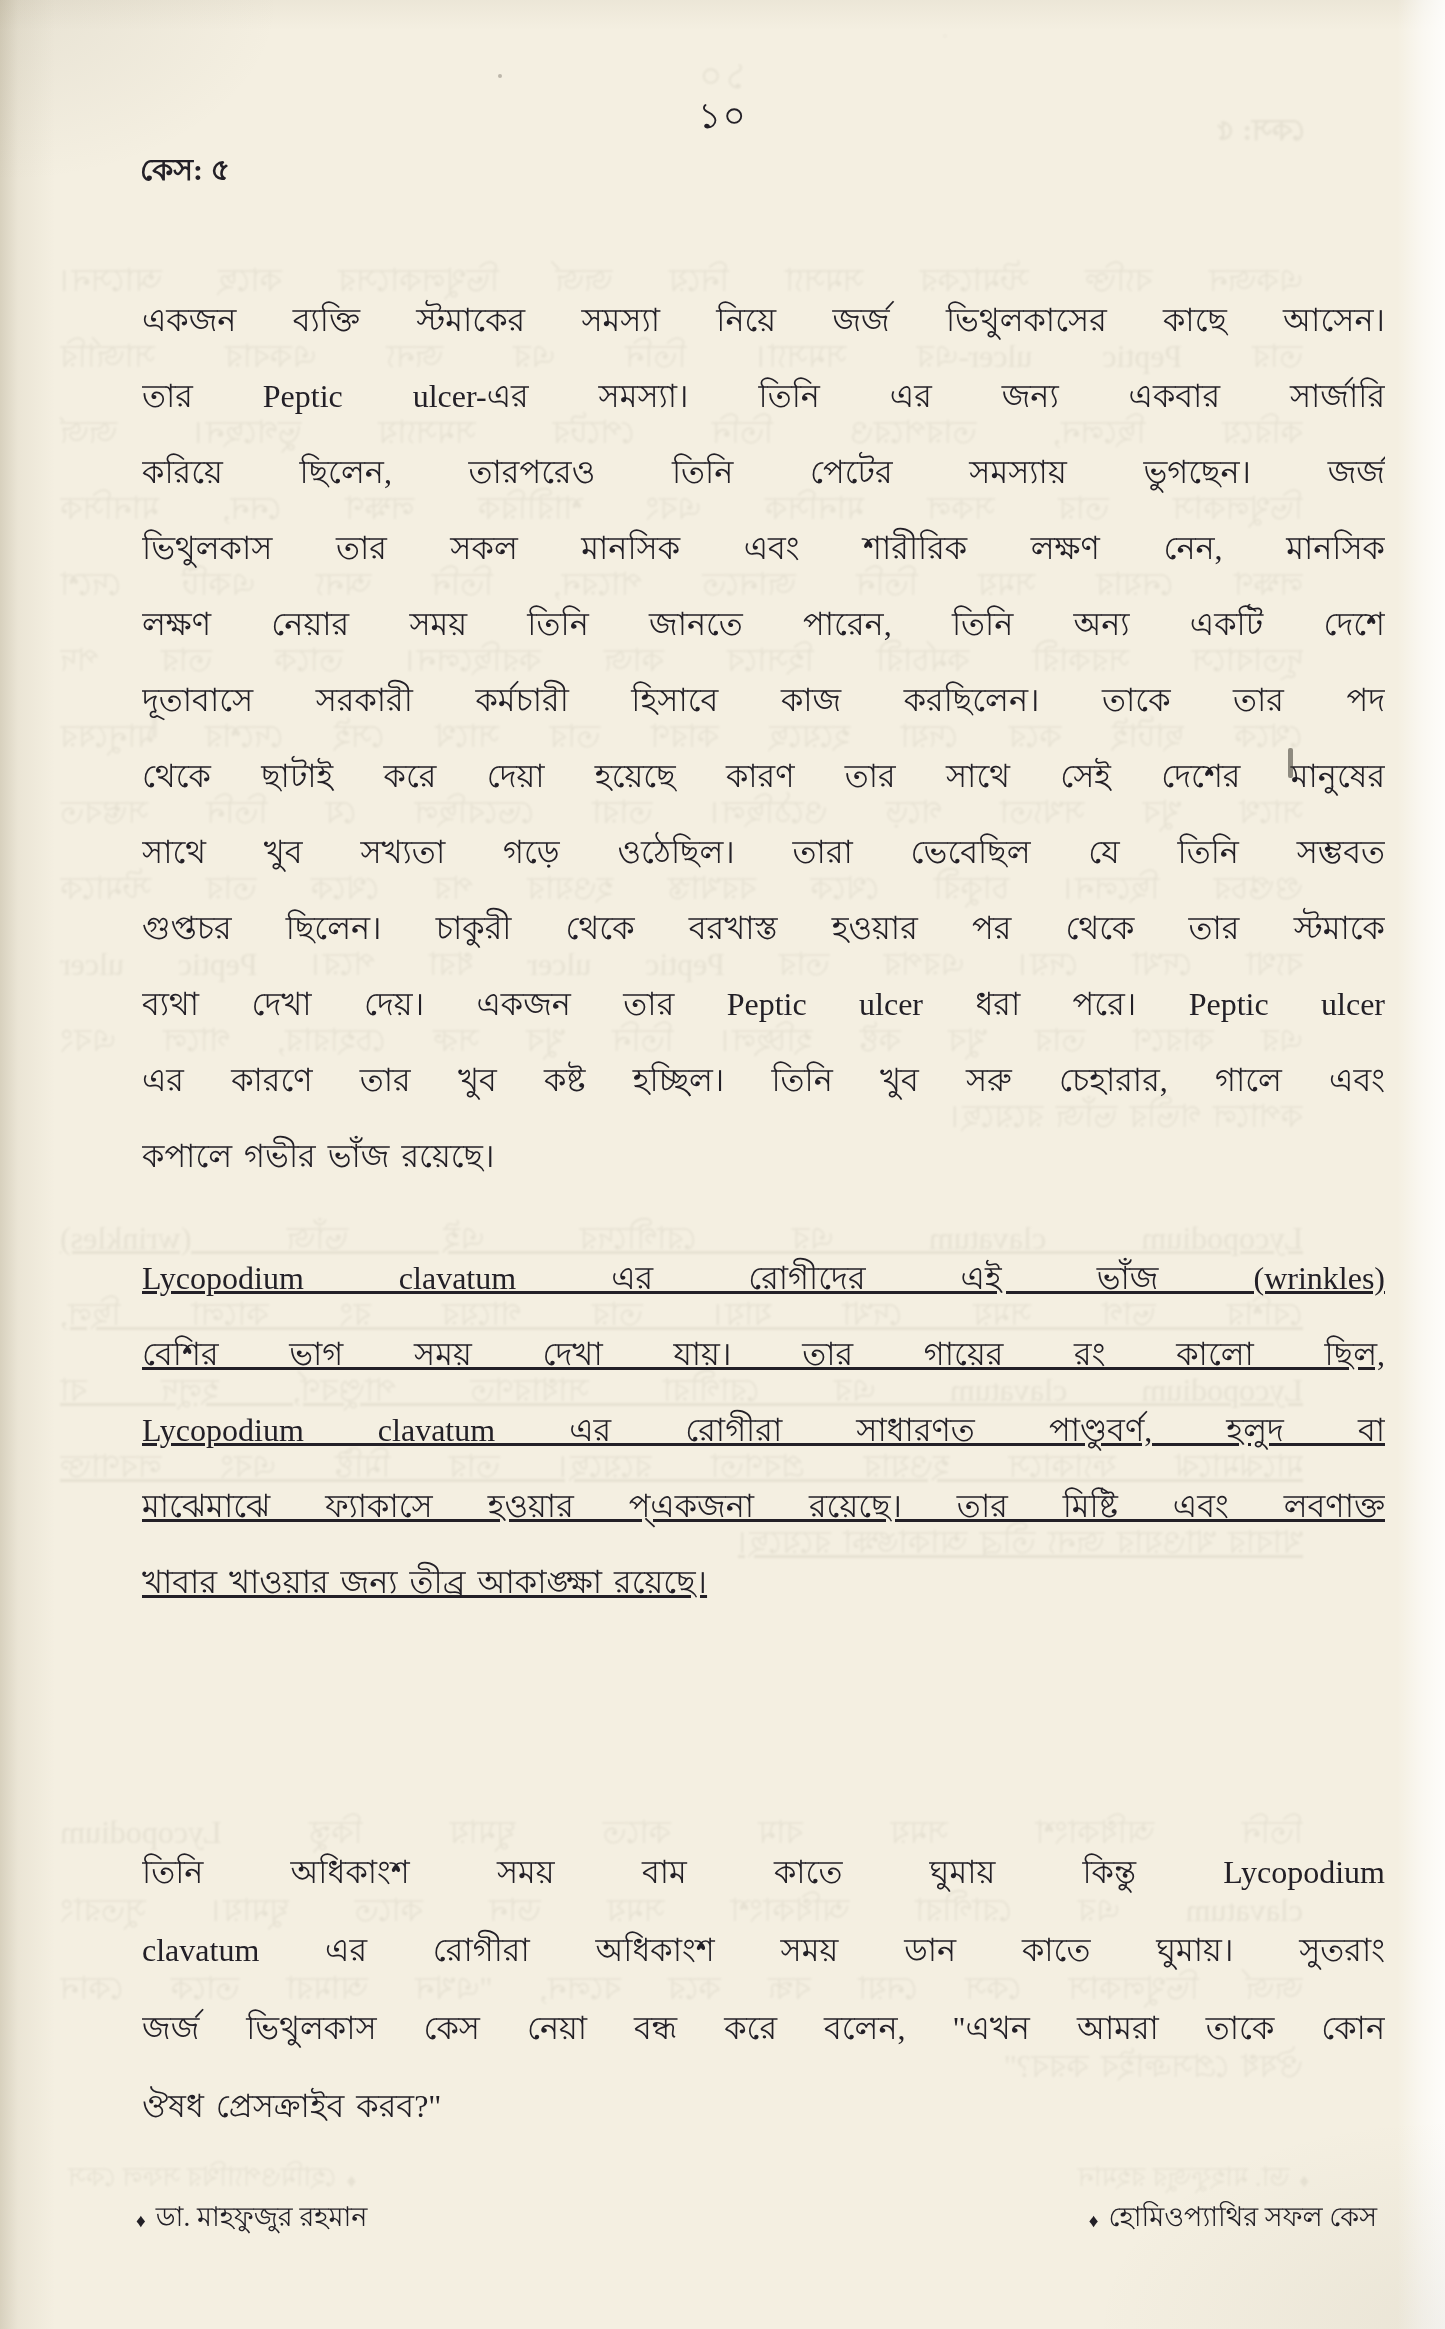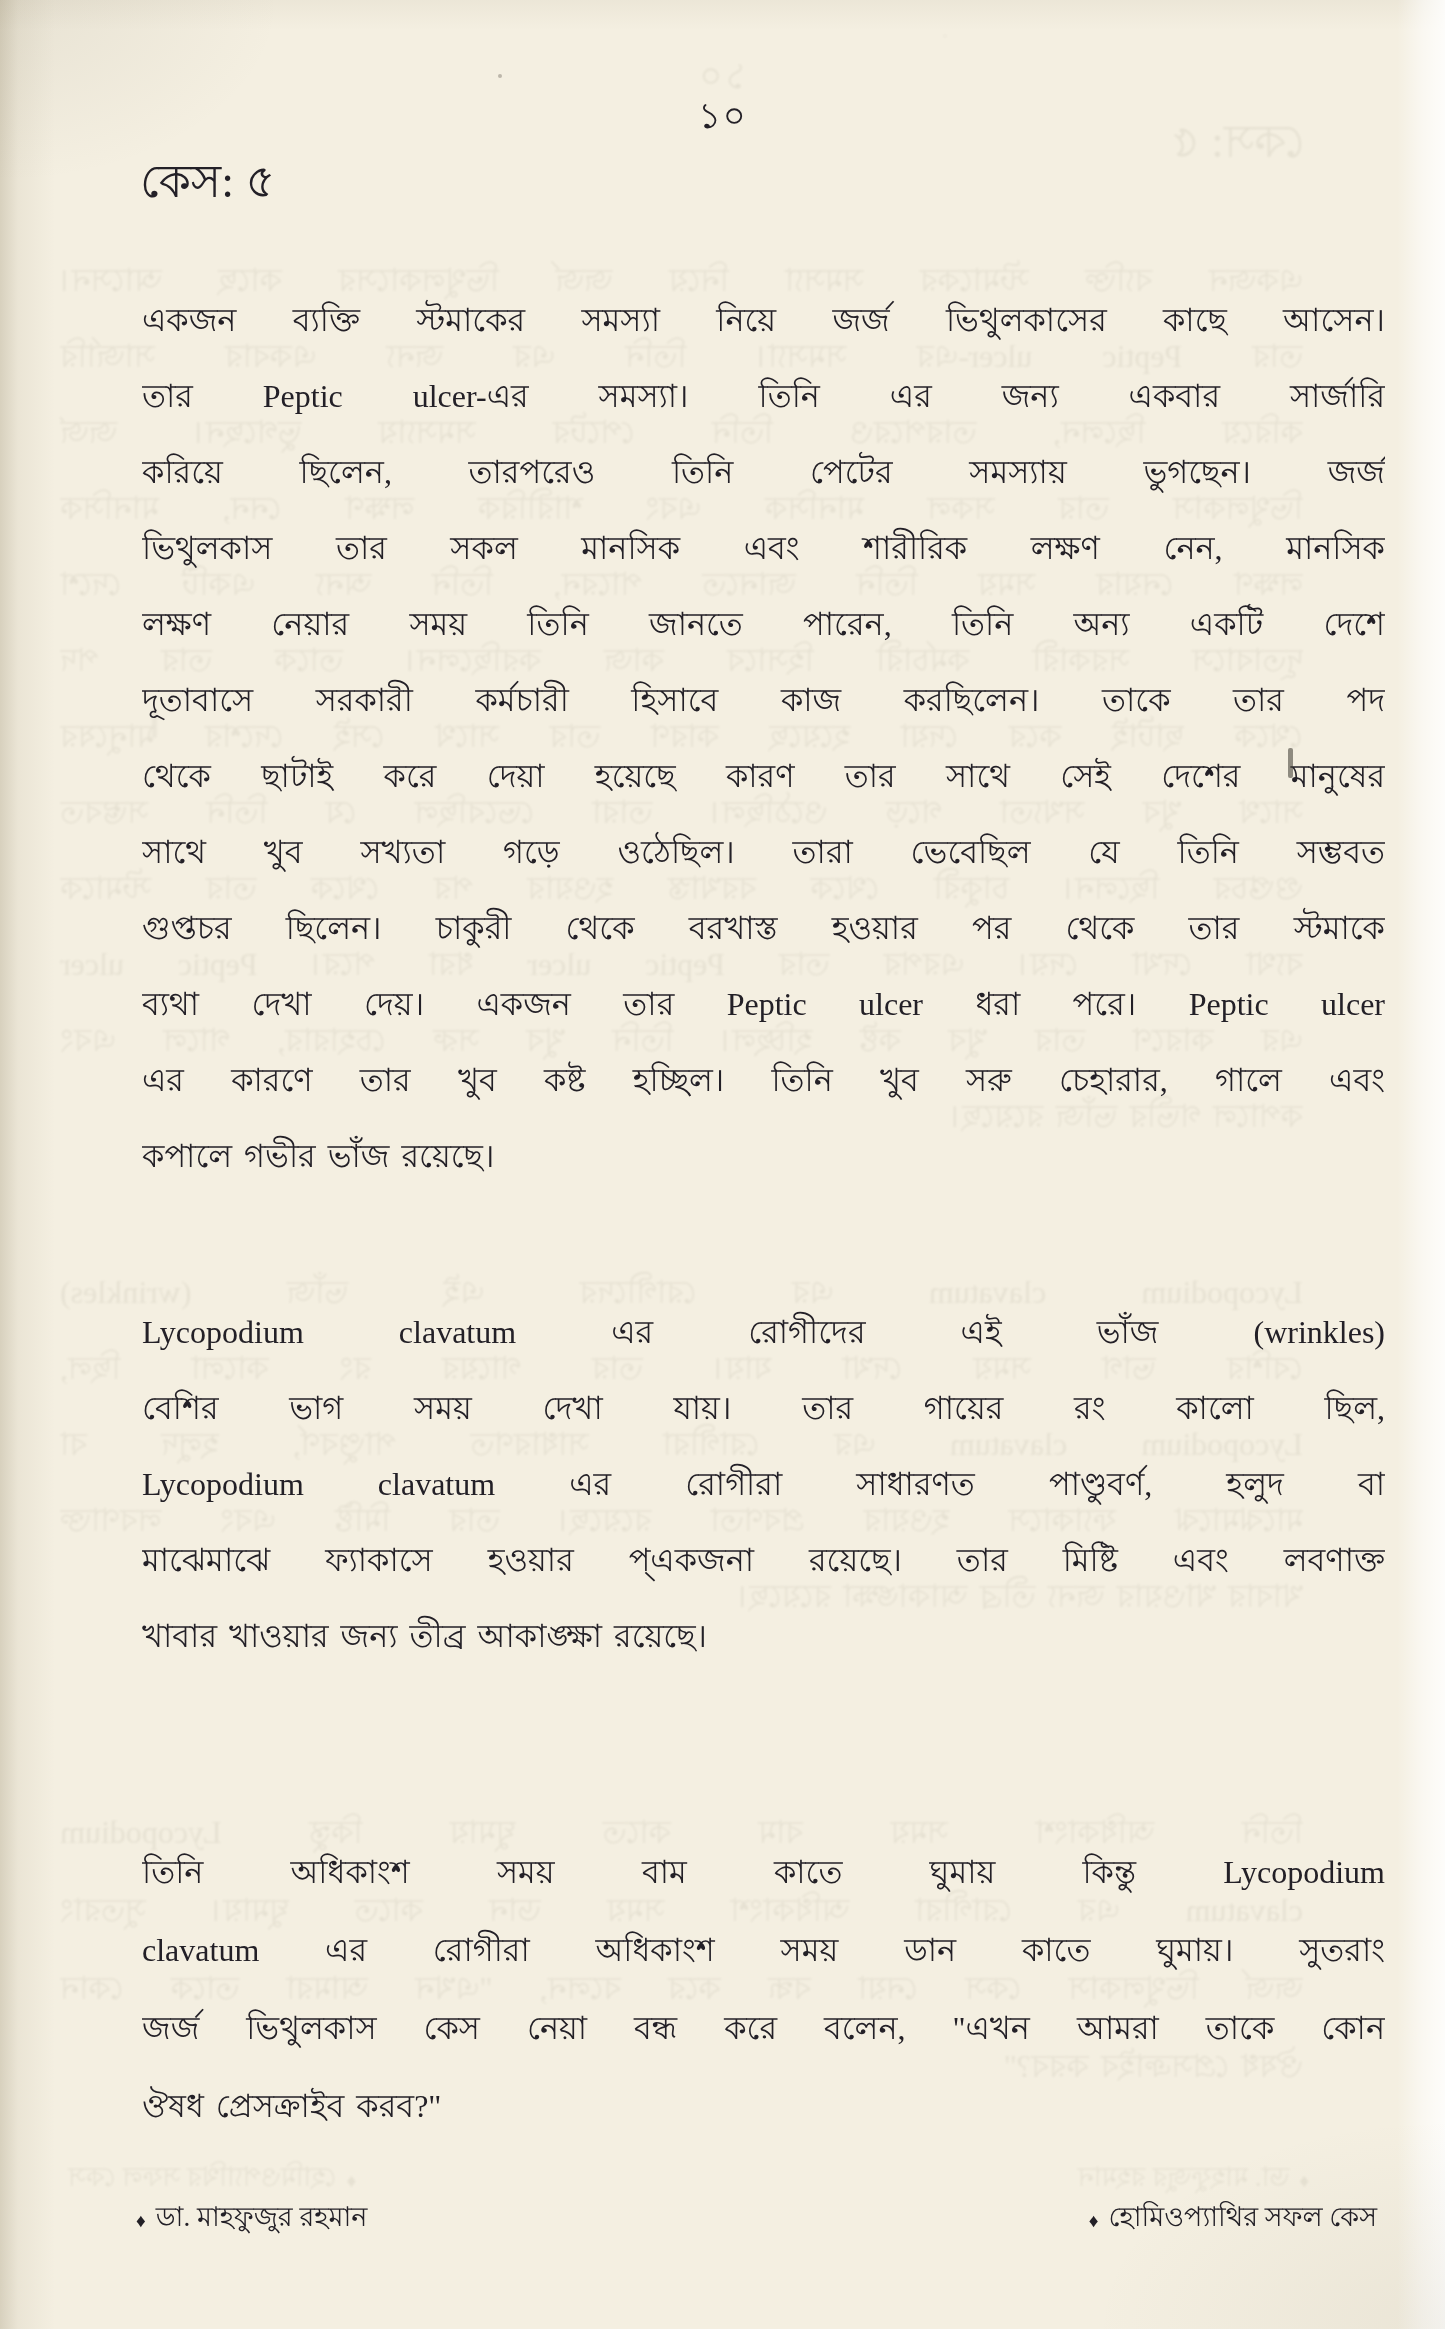--- a/index.html
+++ b/index.html
@@ -32,27 +32,27 @@
   }
   .content{ position:absolute; inset:0; }
 
   .page-number{
     position:absolute; top:88px; left:0; width:100%;
     text-align:center;
     font-size:36px; letter-spacing:1px;
   }
   .case-heading{
     position:absolute; top:146px; left:140px;
-    font-size:46px; font-weight:400;
+    font-size:30px; font-weight:700;
   }
   .para{
     position:absolute; left:142px; width:1243px;
   }
   .para-1{ top:282px; }
-  .para-2{ top:1294px; }
+  .para-2{ top:1240px;text-decoration:underline; }
   .para-3{ top:1833px; }
   .line{
     height:76px; line-height:76px;
     font-size:32px;
     overflow:hidden;
     text-align:justify;
     text-align-last:justify;
     word-spacing:4px;
   }
   .para-3 .line{ height:78px; line-height:78px; }

